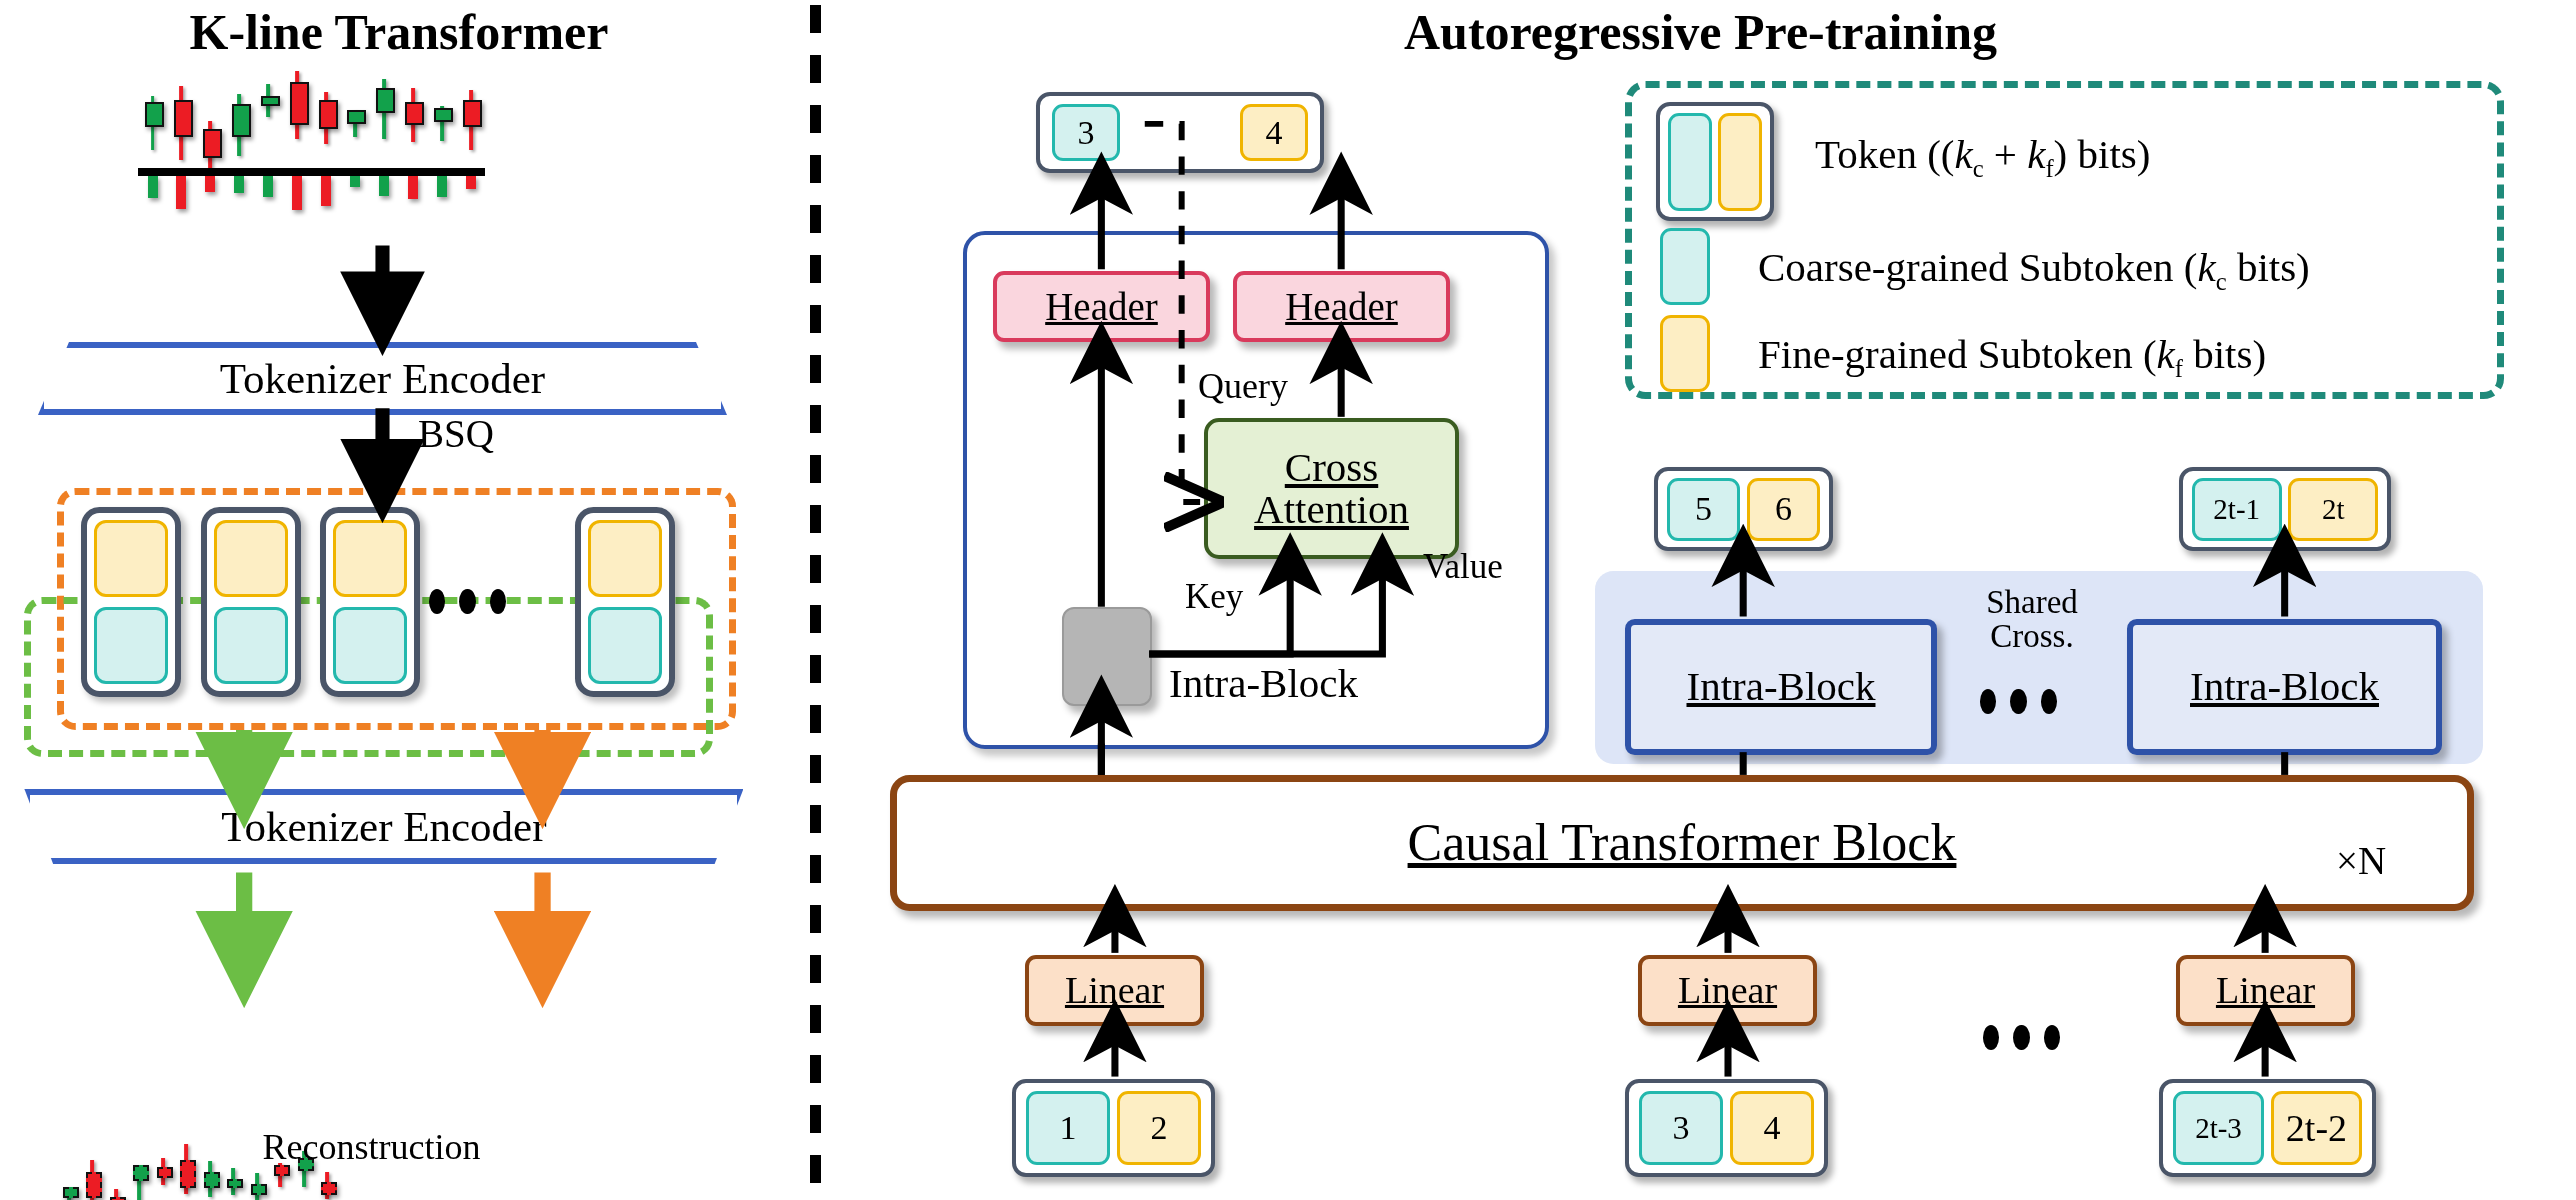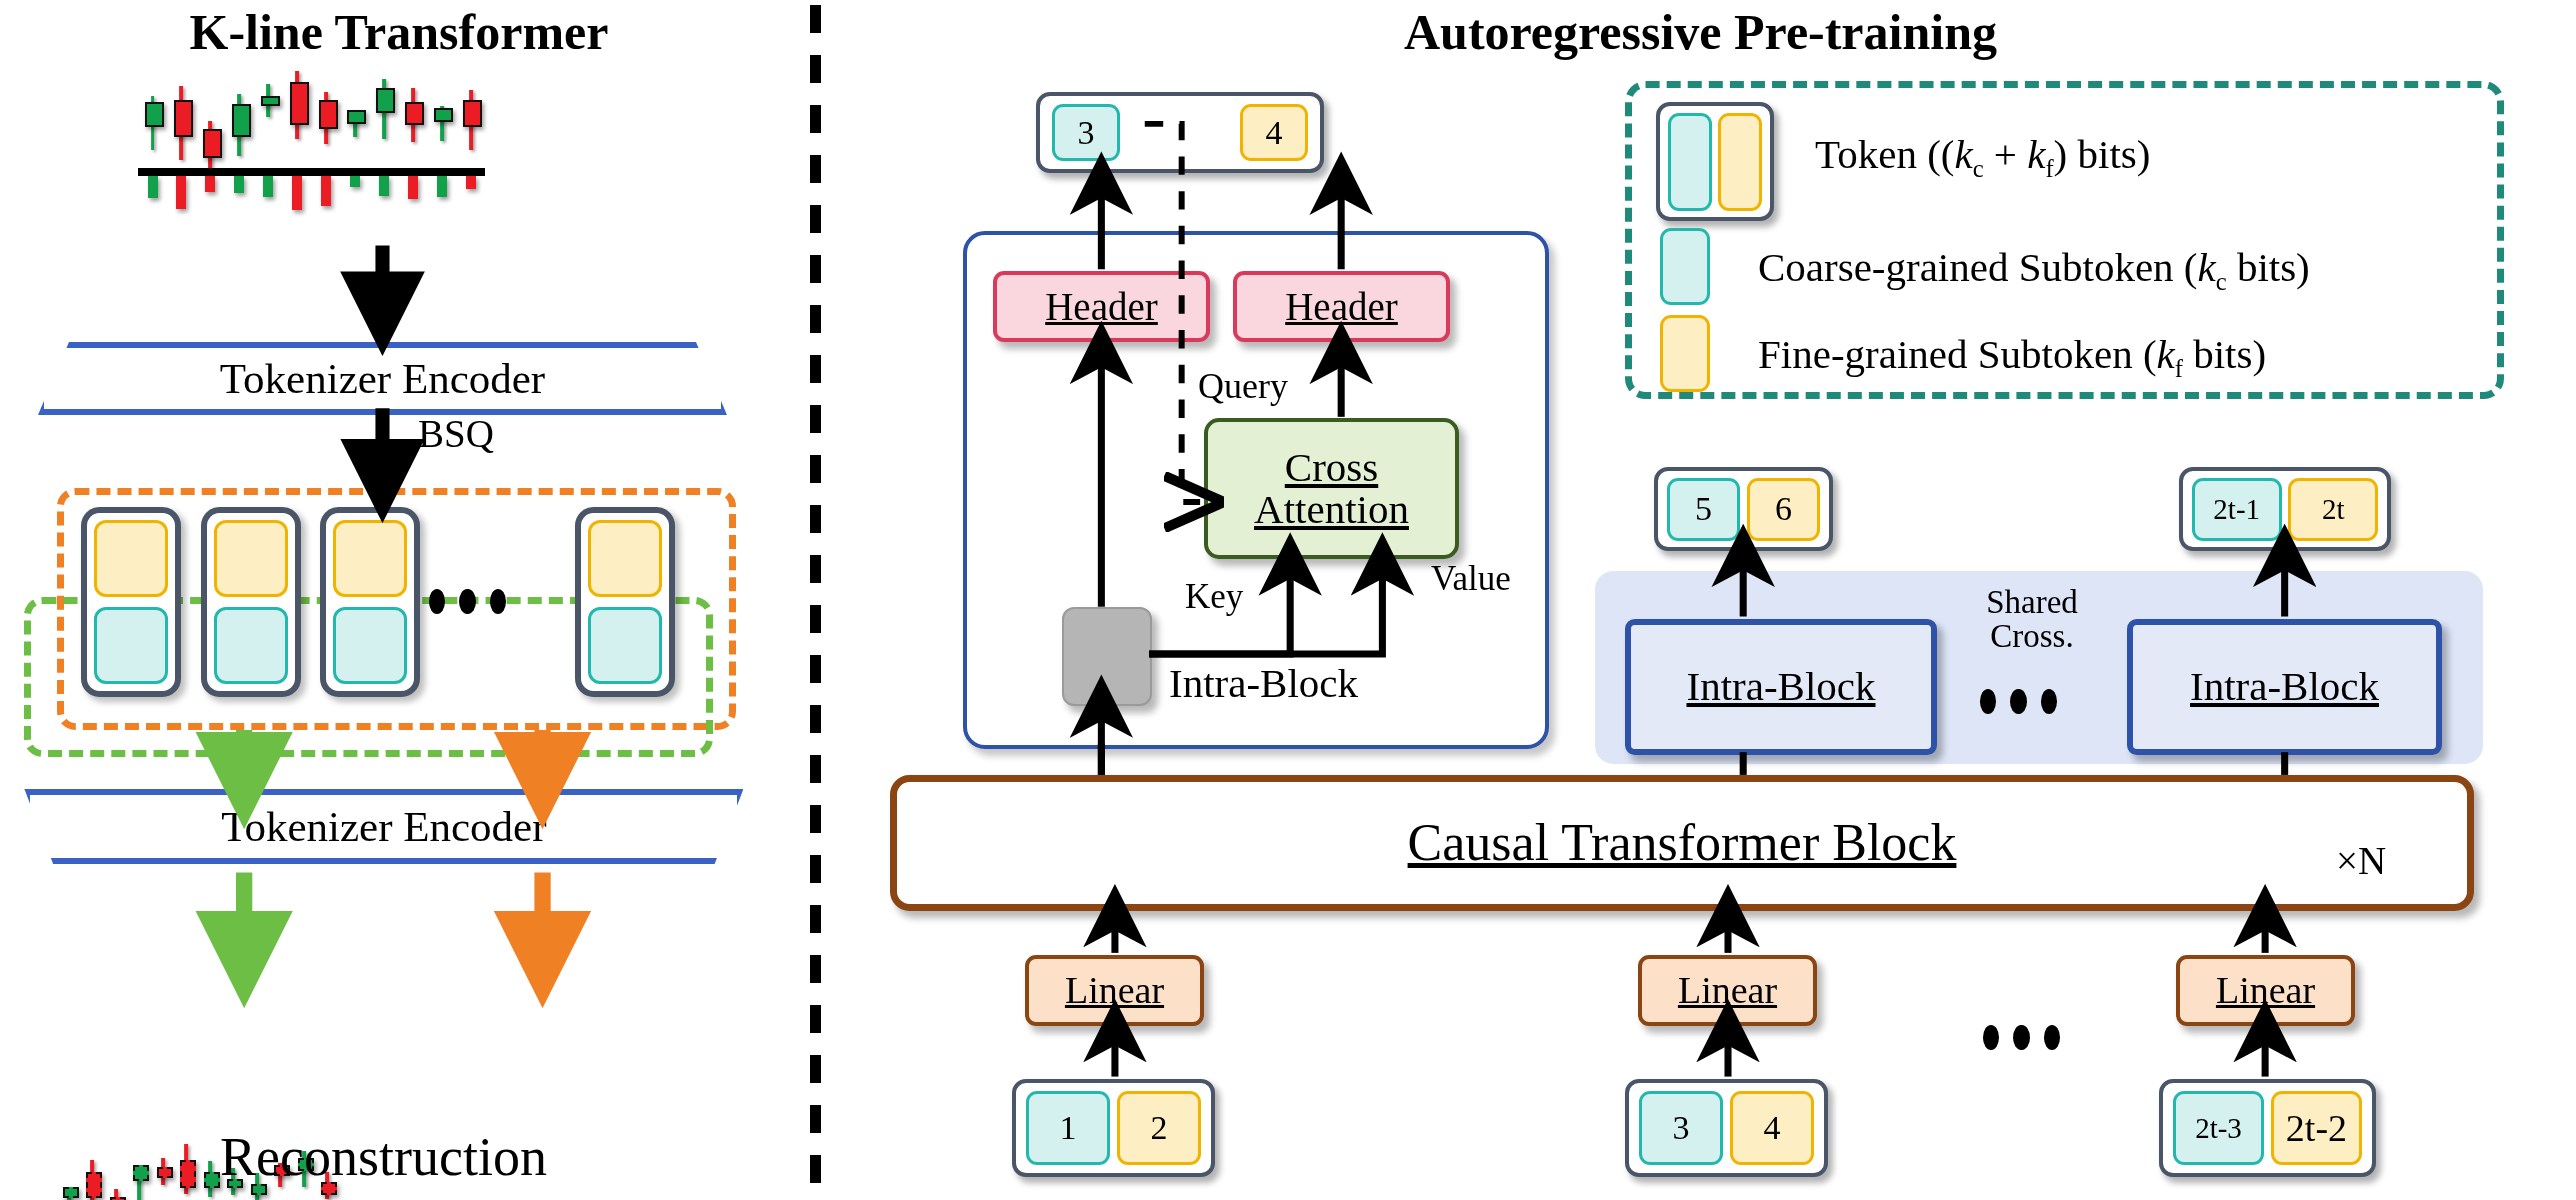--- a/index.html
+++ b/index.html
@@ -162,21 +162,21 @@
     <div class="wick" style="left: 200px; top: 39px; width: 3.8px; height: 36px; background: rgb(18, 161, 75); transform: translateX(-50%); filter: drop-shadow(rgba(0, 0, 0, 0.35) 2.2px 2.7px 1.6px);"></div>
     <div class="body dash" style="left: 194px; top: 50px; width: 11.8px; height: 6.9px; background: rgb(18, 161, 75); border-width: 2.2px; right: auto;"></div>
     <div class="wick" style="left: 223px; top: 29px; width: 3.8px; height: 24px; background: rgb(236, 28, 36); transform: translateX(-50%); filter: drop-shadow(rgba(0, 0, 0, 0.35) 2.2px 2.7px 1.6px);"></div>
     <div class="body dash" style="left: 217px; top: 31px; width: 11.8px; height: 6.9px; background: rgb(236, 28, 36); border-width: 2.2px; right: auto;"></div>
     <div class="wick" style="left: 247px; top: 17px; width: 3.8px; height: 36px; background: rgb(18, 161, 75); transform: translateX(-50%); filter: drop-shadow(rgba(0, 0, 0, 0.35) 2.2px 2.7px 1.6px);"></div>
     <div class="body dash" style="left: 241px; top: 24px; width: 11.8px; height: 8.6px; background: rgb(18, 161, 75); border-width: 2.2px; right: auto;"></div>
     <div class="wick" style="left: 270px; top: 38px; width: 3.8px; height: 27.4px; background: rgb(236, 28, 36); transform: translateX(-50%); filter: drop-shadow(rgba(0, 0, 0, 0.35) 2.2px 2.7px 1.6px);"></div>
     <div class="body dash" style="left: 264px; top: 48px; width: 11.8px; height: 8.6px; background: rgb(236, 28, 36); border-width: 2.2px; right: auto;"></div>
   </div>
 
-<div class="abs ttl" style="left:12px;top:1126px;width:743px;font-size:54px;font-weight:normal;">Reconstruction</div>
+<div class="abs ttl" style="left:0;top:1126px;width:743px;font-size:36px;font-weight:normal;">Reconstruction</div>
 
 <div class="abs tokbox" style="left:1036px;top:92px;width:288px;height:81px;padding:7.6px 12px;justify-content:space-between;">
   <div class="sub c" style="width:68px;height:100%;">3</div>
   <div class="sub f" style="width:68px;height:100%;">4</div>
 </div>
 
 <div class="abs panel" style="left:963px;top:231px;width:578px;height:510px;"></div>
 
 <div class="abs box header shadow" style="left:993px;top:271px;width:217px;height:71px;">
   <span>Header</span>
@@ -186,21 +186,21 @@
 </div>
 
 <div class="abs lbl" style="left:1198px;top:365px;font-size:36px;">Query</div>
 
 <div class="abs box xattn shadow" style="left:1204px;top:418px;width:255px;height:141px;flex-direction:column;">
   <span>Cross</span>
   <span>Attention</span>
 </div>
 
 <div class="abs lbl" style="left:1185px;top:577px;font-size:35px;">Key</div>
-<div class="abs lbl" style="left:1423px;top:559px;font-size:35px;margin-left:8px;">Value</div>
+<div class="abs lbl" style="left:1423px;top:547px;font-size:35px;">Value</div>
 
 <div class="abs graybox shadow" style="left:1062px;top:607px;width:86px;height:95px;"></div>
 
 <div class="abs lbl" style="left:1169px;top:659px;font-size:41px;">Intra-Block</div>
 
 <div class="abs" style="left:1625px;top:81px;width:865px;height:304px;border:7px dashed #1f8a7a;border-radius:20.6px;"></div>
 
 <div class="abs tokbox" style="left:1656px;top:102px;width:118px;height:119px;padding:6.5px 7.6px;gap:5.4px;">
   <div class="sub c" style="flex:1;height:100%;"></div>
   <div class="sub f" style="flex:1;height:100%;"></div>

